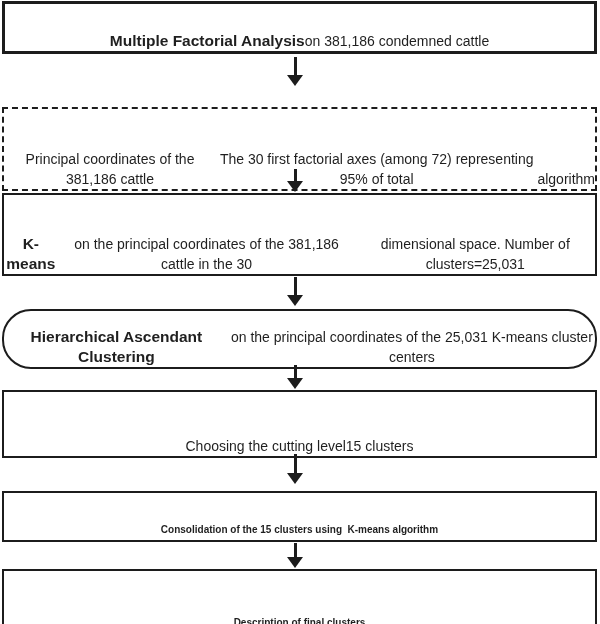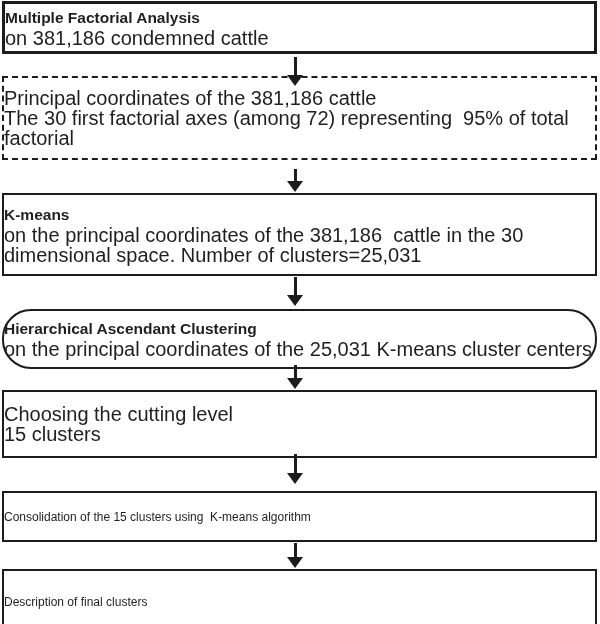--- a/index.html
+++ b/index.html
@@ -10,30 +10,30 @@
     font-family:"Liberation Sans", sans-serif;
     color:#1f1f1f;
     overflow:hidden;
   }
   .box{
     position:absolute;
     left:2px;width:595px;
     box-sizing:border-box;
     background:#ffffff;
     border:2px solid #1c1c1c;
-    display:flex;flex-direction:column;
-    justify-content:center;align-items:flex-start;
+    display:flex;flex-direction:row;
+    justify-content:center;align-items:flex-end;
     text-align:center;
     z-index:1;
   }
   .box .t{font-weight:bold;font-size:15.5px;line-height:20px;white-space:pre-wrap;}
-  .box .l{font-weight:normal;font-size:20px;line-height:20px;white-space:pre-wrap;}
-  .box .lb{font-weight:normal;font-size:12px;line-height:20px;white-space:pre-wrap;}
+  .box .l{font-weight:normal;font-size:14px;line-height:20px;white-space:pre-wrap;}
+  .box .lb{font-weight:bold;font-size:10px;line-height:20px;white-space:pre-wrap;}
   .b1{top:1px;height:53px;border-width:3px;}
-  .b2{top:76px;height:84px;border-style:dashed;}
+  .b2{top:107px;height:84px;border-style:dashed;}
   .b3{top:193px;height:83px;}
   .b4{top:309px;height:60px;border-radius:29px;}
   .b5{top:390px;height:68px;}
   .b6{top:491px;height:51px;}
   .b7{top:569px;height:66px;}
   .arrow{
     position:absolute;
     left:287px;width:16px;
     display:flex;flex-direction:column;align-items:center;
     z-index:2;
@@ -63,21 +63,21 @@
   </div>
 
   <div class="arrow a1">
     <div class="stem"></div>
     <div class="head"></div>
   </div>
 
   <div class="box b2">
     <div class="l">Principal coordinates of the 381,186 cattle</div>
     <div class="l">The 30 first factorial axes (among 72) representing  95% of total</div>
-    <div class="l">factorial</div>
+    <div class="l">algorithm</div>
   </div>
 
   <div class="arrow a2">
     <div class="stem"></div>
     <div class="head"></div>
   </div>
 
   <div class="box b3">
     <div class="t">K-means</div>
     <div class="l">on the principal coordinates of the 381,186  cattle in the 30</div>

